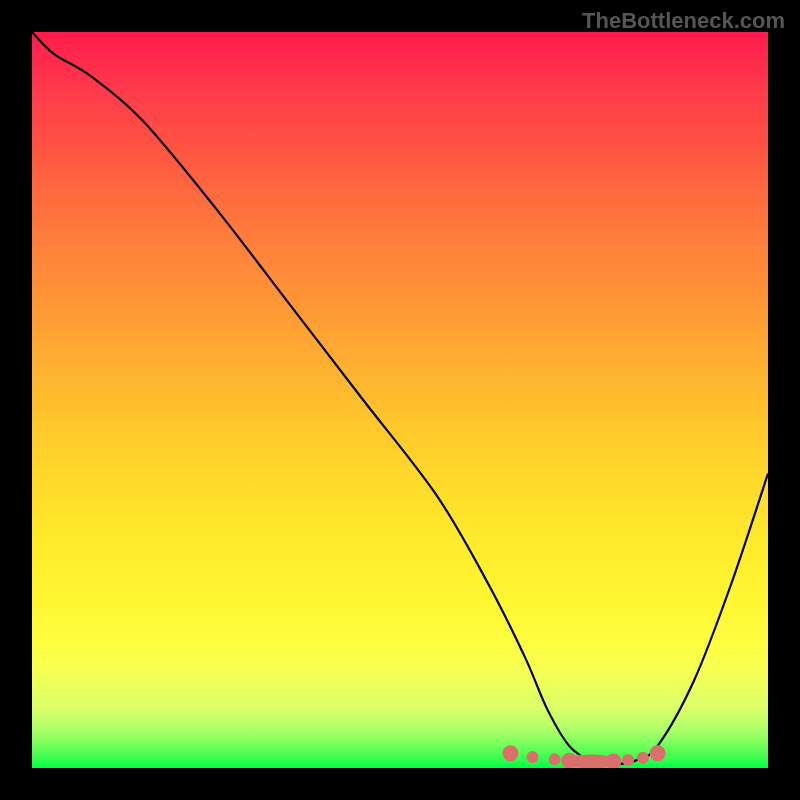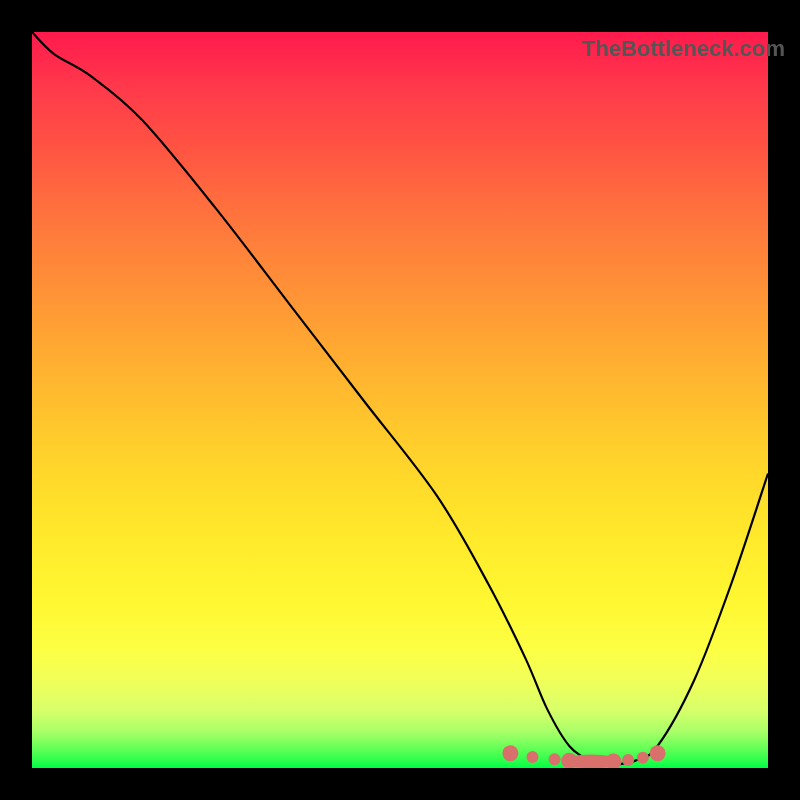--- a/index.html
+++ b/index.html
@@ -16,21 +16,20 @@
     }
     .watermark {
       position: absolute;
       top: 8px;
       right: 15px;
       color: #555;
       font-family: Arial, sans-serif;
       font-size: 22px;
       font-weight: bold;
       z-index: 10;
-      margin-top: 28px;
     }
     .chart-container {
       position: absolute;
       top: 32px;
       left: 32px;
       width: 736px;
       height: 736px;
       overflow: hidden;
     }
     .gradient-bg {

